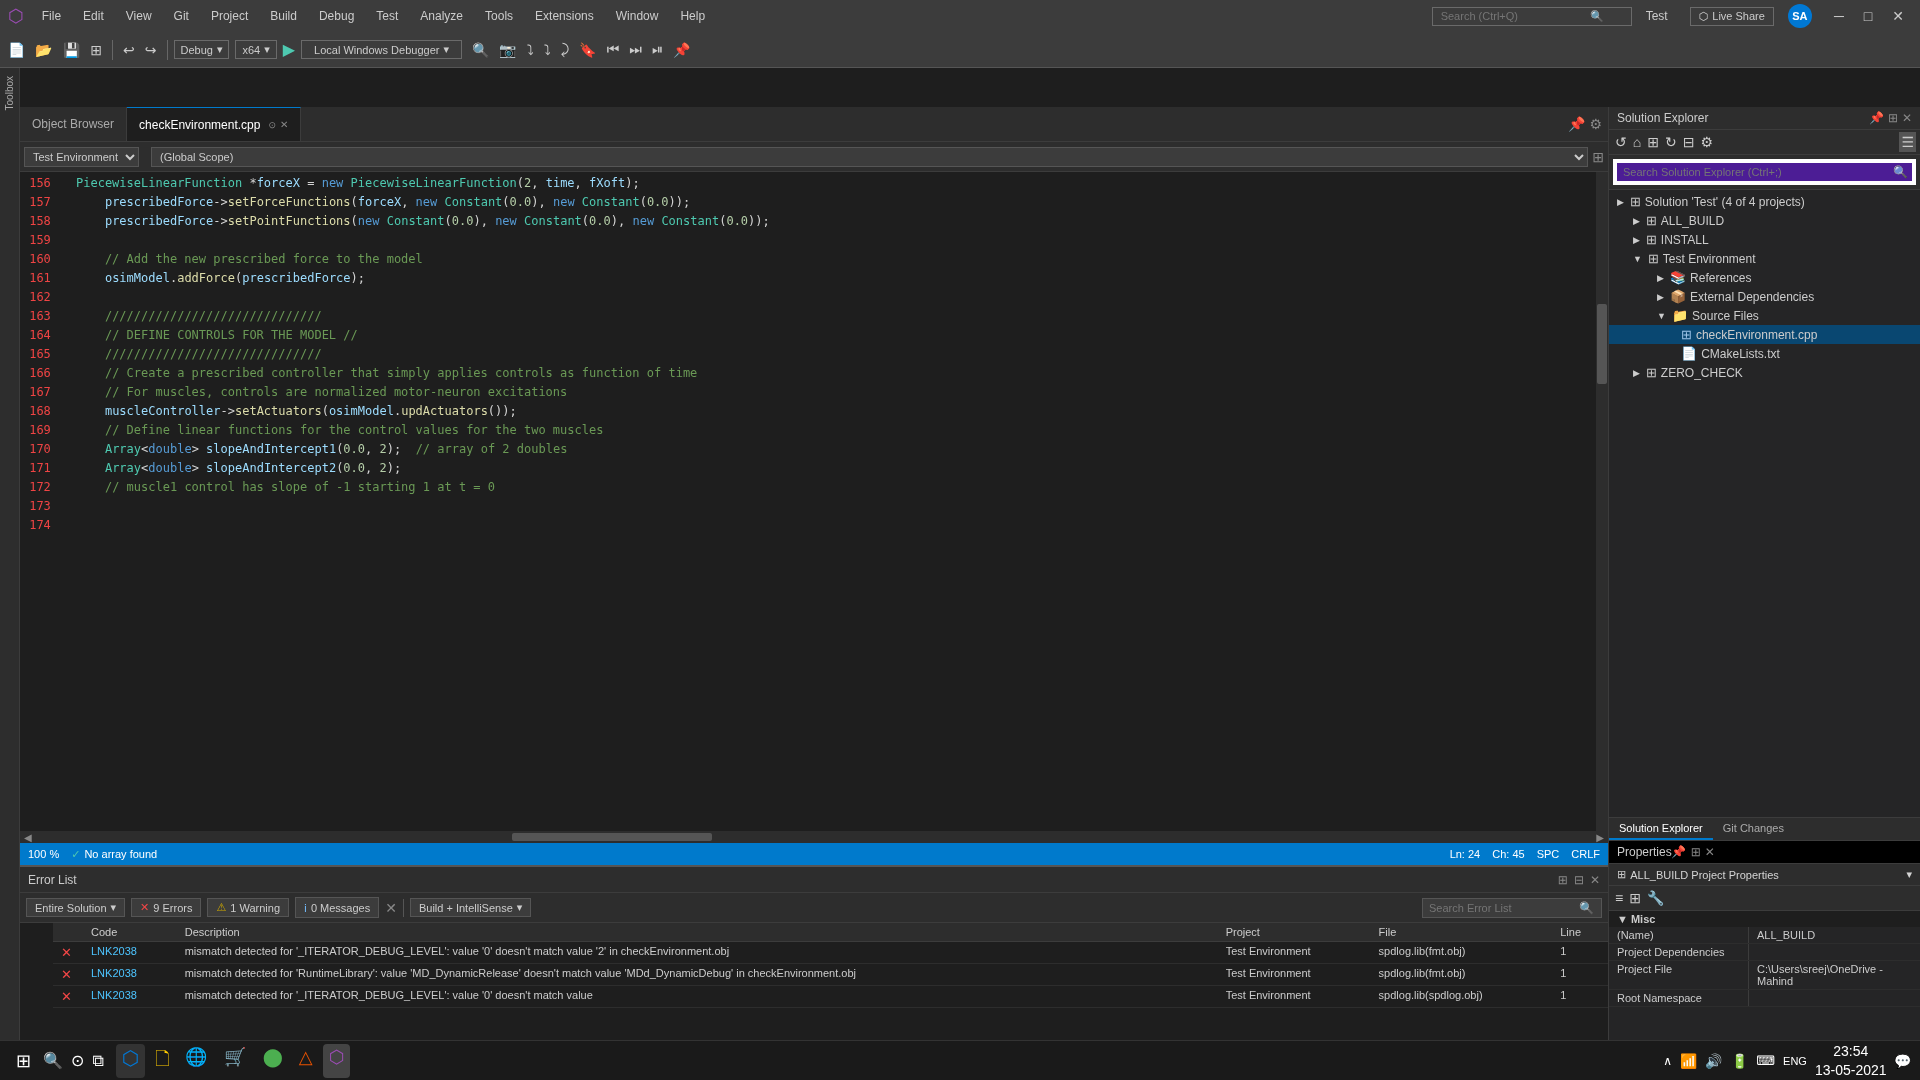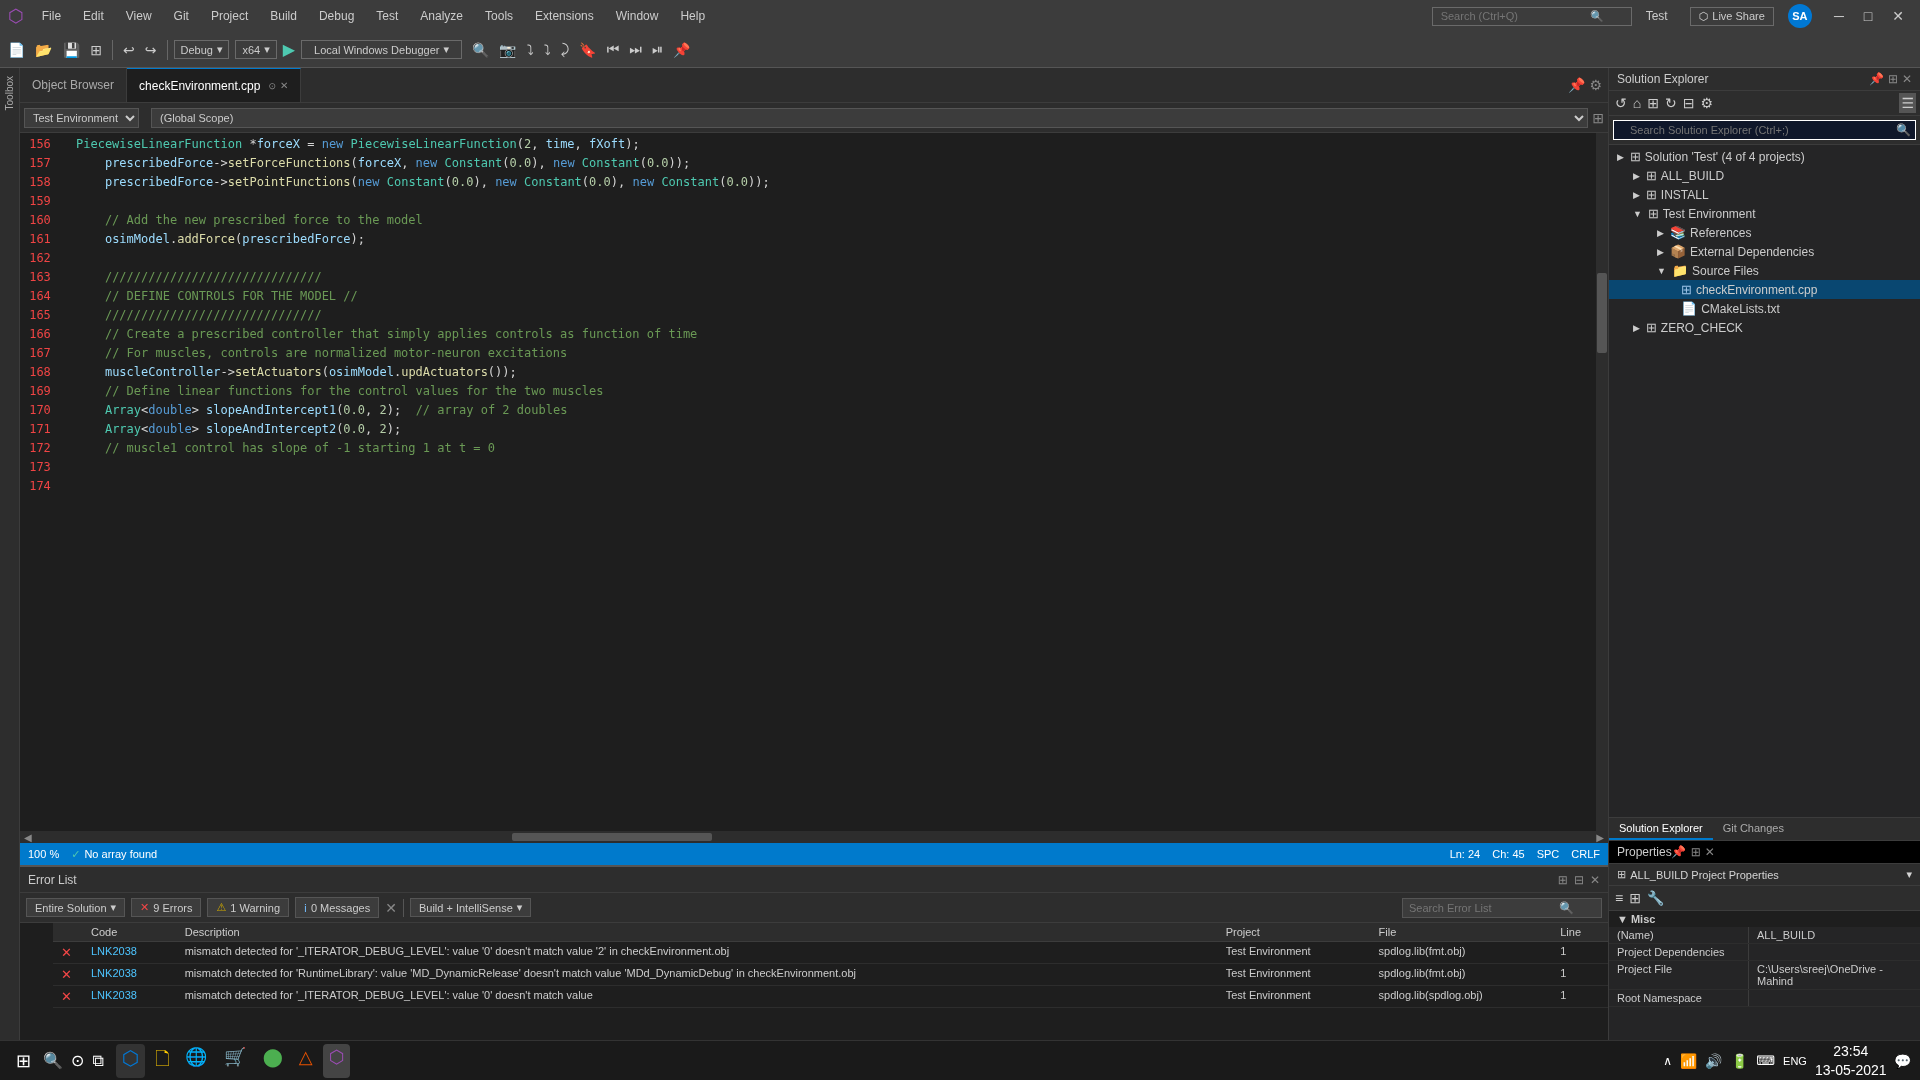--- a/index.html
+++ b/index.html
@@ -75,39 +75,39 @@
     .prop-value { flex: 1; padding: 2px 8px; color: #cccccc; background: #252526; }
     .prop-desc { padding: 4px 8px; font-size: 11px; color: #aaa; border-top: 1px solid #3c3c3c; }
     .prop-desc-title { font-weight: bold; color: #cccccc; }
     .error-filter-btn { background: #3c3c3c; border: 1px solid #555; color: #cccccc; padding: 2px 8px; font-size: 11px; cursor: pointer; display: flex; align-items: center; gap: 4px; }
     .error-count-btn { display: flex; align-items: center; gap: 4px; padding: 2px 8px; border: 1px solid #555; cursor: pointer; font-size: 11px; color: #cccccc; background: #3c3c3c; }
     .error-count-btn .icon-error { color: #f44747; }
     .error-count-btn .icon-warning { color: #cca700; }
     .error-count-btn .icon-info { color: #75beff; }
     .err-sep { width: 1px; height: 18px; background: #555; }
     .build-filter { background: #3c3c3c; border: 1px solid #555; color: #cccccc; padding: 2px 8px; font-size: 11px; display: flex; align-items: center; gap: 4px; cursor: pointer; }
-    .error-search { margin-left: auto; background: #3c3c3c; border: 1px solid #555; display: flex; align-items: center; padding: 2px 6px; width: 200px; }
+    .error-search { margin-left: auto; background: #3c3c3c; border: 1px solid #555; display: flex; align-items: center; padding: 2px 6px; width: 180px; }
     .error-search input { background: transparent; border: none; color: #cccccc; outline: none; font-size: 11px; width: 150px; }
 
     #error-table { flex: 1; overflow-y: auto; padding-left: 33px; }
     #error-table table { width: 100%; border-collapse: collapse; font-size: 11px; }
     #error-table th { background: #2d2d2d; padding: 3px 8px; text-align: left; color: #cccccc; border-bottom: 1px solid #3c3c3c; font-weight: normal; position: sticky; top: 0; }
     #error-table td { padding: 3px 8px; border-bottom: 1px solid #2d2d2d; color: #cccccc; vertical-align: top; }
     .icon-err-cell { color: #f44747; font-size: 13px; }
     .err-link { color: #4dc4ff; text-decoration: none; cursor: pointer; }
     .bottom-tab { padding: 2px 12px; font-size: 11px; cursor: pointer; color: #aaa; display: flex; align-items: center; border-right: 1px solid #3c3c3c; }
     .bottom-tab.active { color: #fff; background: #1e1e1e; }
 
     
     #status-bar { position: absolute; bottom: 0; left: 0; right: 0; height: 28px; background: #007acc; display: flex; align-items: center; padding: 0 8px; gap: 8px; font-size: 11px; color: #fff; }
 
     #outer-wrap { display: flex; flex-direction: column; height: 1080px; overflow: hidden; }
     #content-area { flex: 1; display: flex; overflow: hidden; }
 
-    #main-split { flex: 1; display: flex; overflow: hidden; }
+    #main-split { flex: 1; display: flex; overflow: hidden; margin-top: 39px; }
     #editor-column { flex: 1; display: flex; flex-direction: column; overflow: hidden; min-width: 0; }
     #code-panel { flex: 1; display: flex; flex-direction: column; overflow: hidden; background: #1e1e1e; }
     #code-scroll-area { flex: 1; display: flex; overflow: hidden; }
     #code-body { flex: 1; overflow: hidden; display: flex; }
     #line-gutter { width: 48px; background: #1e1e1e; color: #ef4444; font-family: Consolas, monospace; font-size: 12px; line-height: 19px; padding-top: 2px; text-align: center; padding-right: 8px; user-select: none; }
     #code-text { flex: 1; font-family: Consolas, monospace; font-size: 12px; line-height: 19px; padding: 2px 8px; overflow: hidden; }
     #v-scrollbar { width: 12px; background: #2d2d2d; position: relative; }
     #v-scrollbar .thumb { width: 10px; height: 80px; background: #555; position: absolute; left: 1px; top: 20%; border-radius: 2px; }
     #h-scrollbar { height: 12px; background: #2d2d2d; display: flex; align-items: center; }
     #h-scrollbar .h-thumb { height: 8px; width: 200px; background: #555; margin-left: 30%; border-radius: 2px; }
@@ -390,21 +390,21 @@
           <div id="se-toolbar">
             <span style="color:#cccccc;cursor:pointer;font-size:14px;">↺</span>
             <span style="color:#cccccc;cursor:pointer;font-size:14px;">⌂</span>
             <span style="color:#cccccc;cursor:pointer;font-size:14px;">⊞</span>
             <span style="color:#cccccc;cursor:pointer;font-size:14px;">↻</span>
             <span style="color:#cccccc;cursor:pointer;font-size:14px;">⊟</span>
             <span style="color:#cccccc;cursor:pointer;font-size:14px;">⚙</span>
             <span style="color:#cccccc;cursor:pointer;font-size:14px;margin-left:auto;background:#555;">☰</span>
           </div>
           <div id="se-search">
-            <div style="display:flex;align-items:center;background:#0f172a;border:1px solid #ffffff;padding-left:10px;">
+            <div style="display:flex;align-items:center;background:#4c1d95;border:4px solid #ffffff;">
               <input type="text" style="background: transparent; border: none; color: rgb(204, 204, 204); padding: 2px 6px; font-size: 11px; width: 100%; outline: none;" placeholder="Search Solution Explorer (Ctrl+;)">
               <span style="color:#888;padding:2px 4px;font-size:12px;">🔍</span>
             </div>
           </div>
           <div id="se-tree">
 
             <div class="tree-item">
               <span class="tree-arrow">▶</span>
               <span class="tree-icon" style="color:#c8c8c8;">⊞</span>
               <span>Solution 'Test' (4 of 4 projects)</span>

